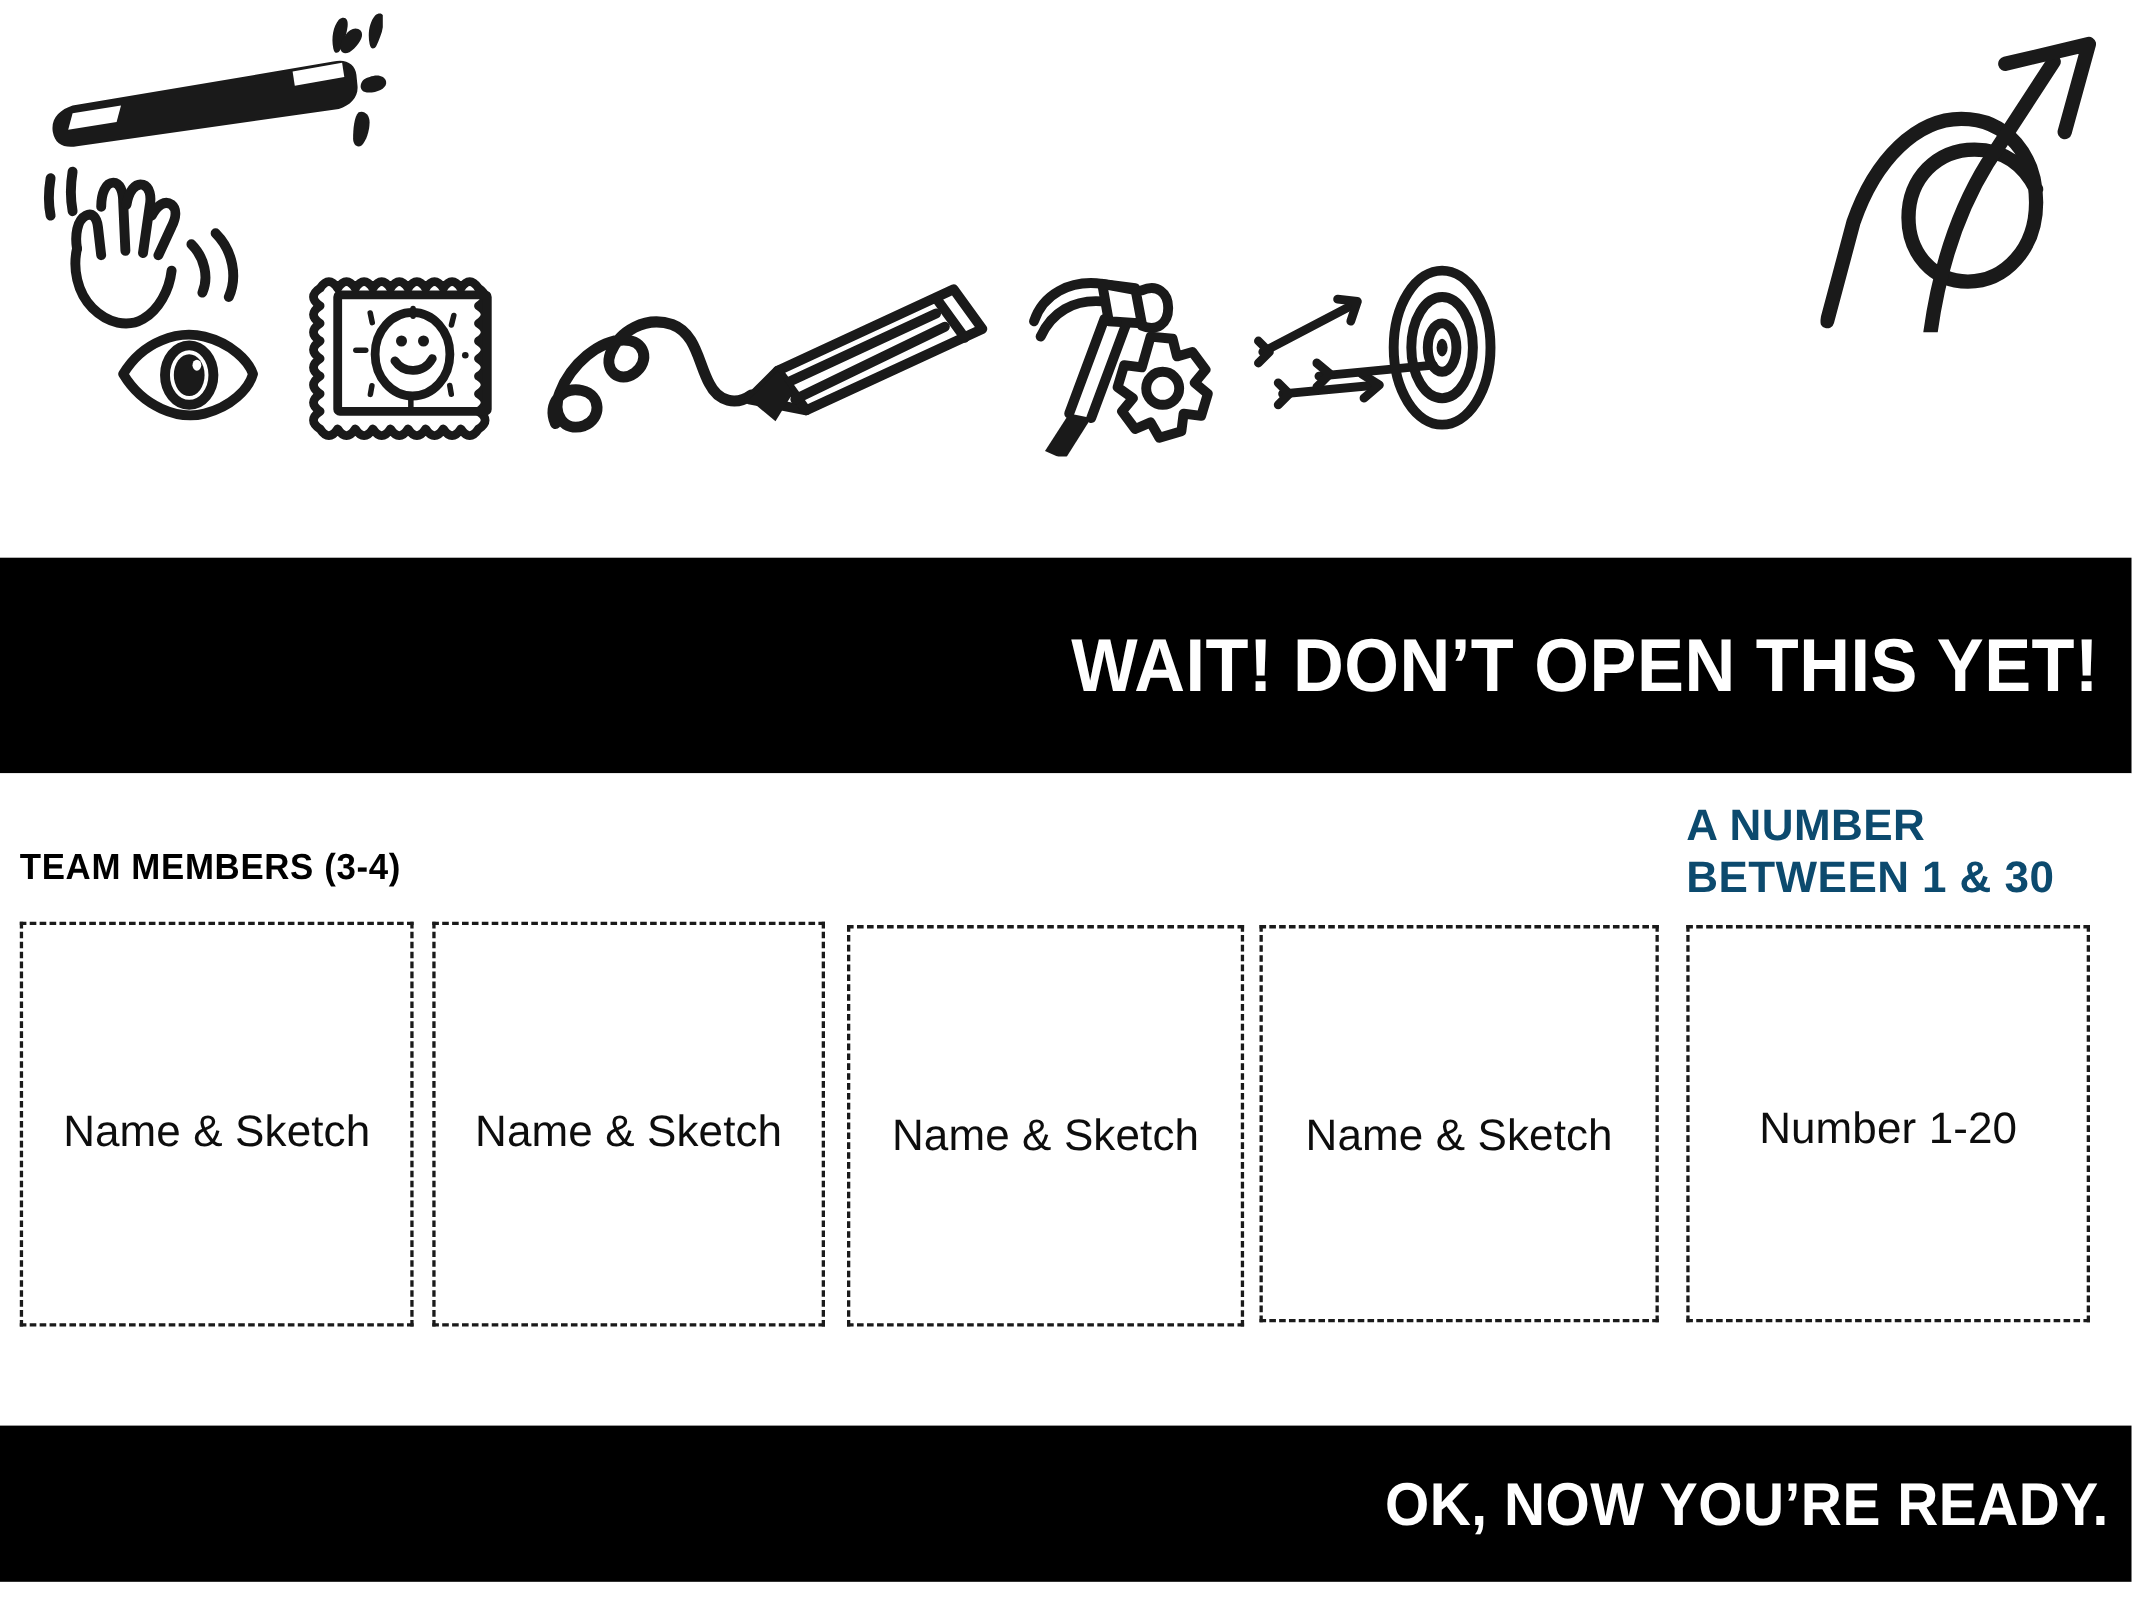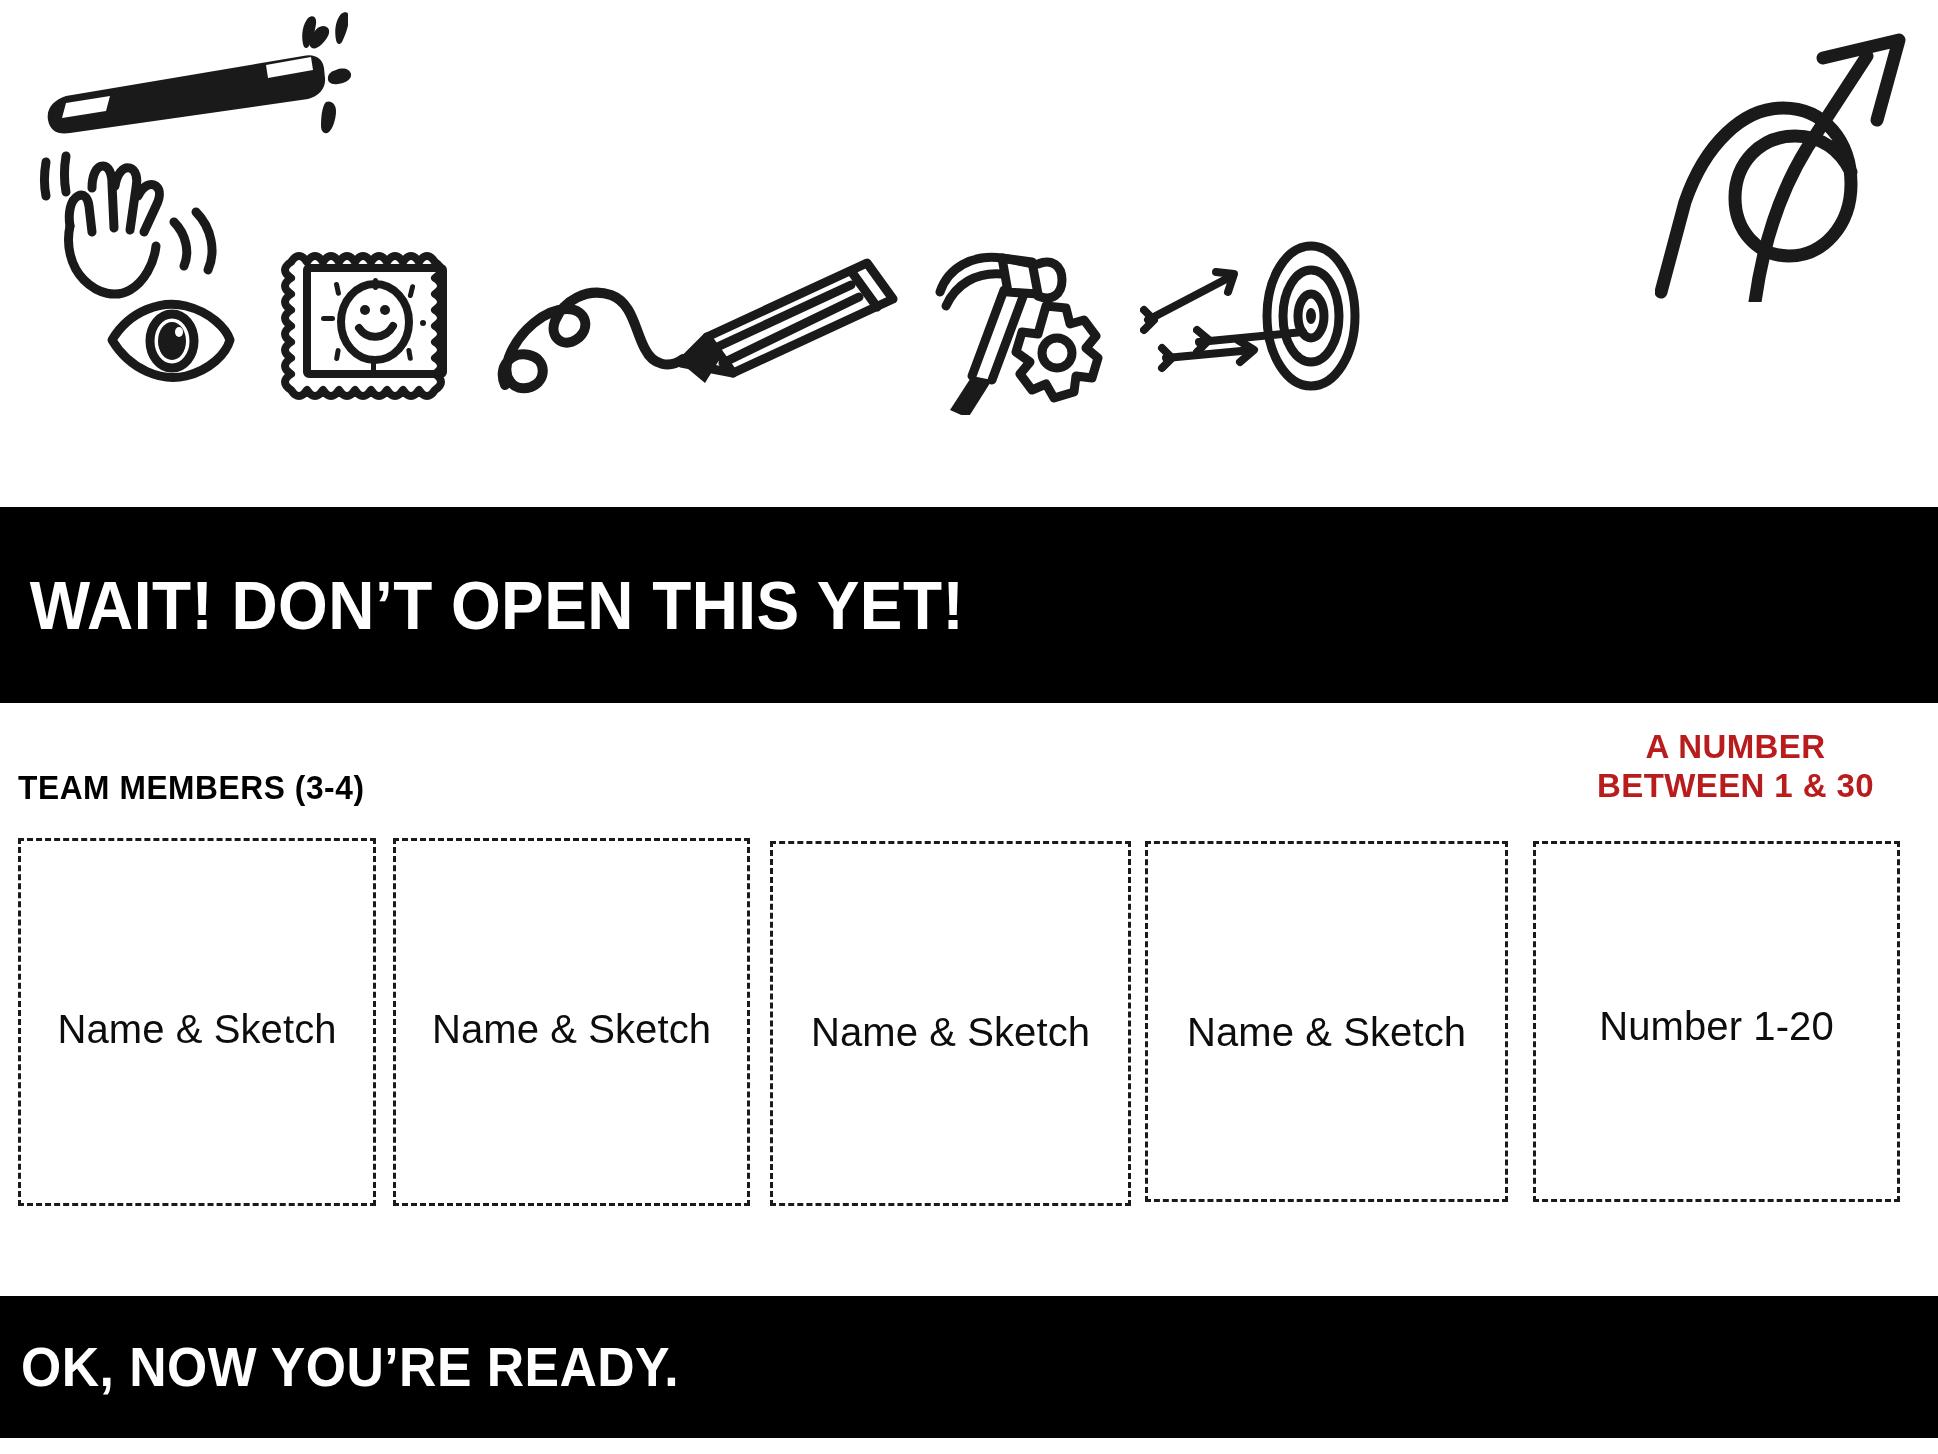--- a/index.html
+++ b/index.html
@@ -31,21 +31,21 @@
   .doodle { position: absolute; }
 
   
   .band {
     position: absolute;
     left: 0;
     width: 1938px;
     background: #000000;
     display: flex;
     align-items: center;
-    justify-content: flex-start;
+    justify-content: flex-end;
   }
   #band-top { top: 507px; height: 196px; }
   #band-bottom { top: 1296px; height: 142px; }
   .band-text {
     color: #ffffff;
     font-family: "Liberation Sans", sans-serif;
     font-weight: 700;
     font-size: 68px;
     letter-spacing: 0.5px;
     line-height: 1;
@@ -71,27 +71,27 @@
     letter-spacing: 0.6px;
     color: #000000;
     white-space: nowrap;
     transform: scaleX(0.96);
     transform-origin: left center;
   }
   #number-label {
     position: absolute;
     left: 1533px; top: 728px;
     width: 405px;
-    text-align: center;
+    text-align: left;
     font-family: "Liberation Sans", sans-serif;
     font-weight: 700;
-    font-size: 33px;
+    font-size: 40px;
     letter-spacing: 0.4px;
     line-height: 1.18;
-    color: #b91c1c;
+    color: #0c4a6e;
   }
   #number-label .nl-line { display: block; }
 
   .dashbox {
     position: absolute;
     border: 3px dashed #1a1a1a;
     background: #ffffff;
     box-sizing: border-box;
   }
   .dashbox .ph {

